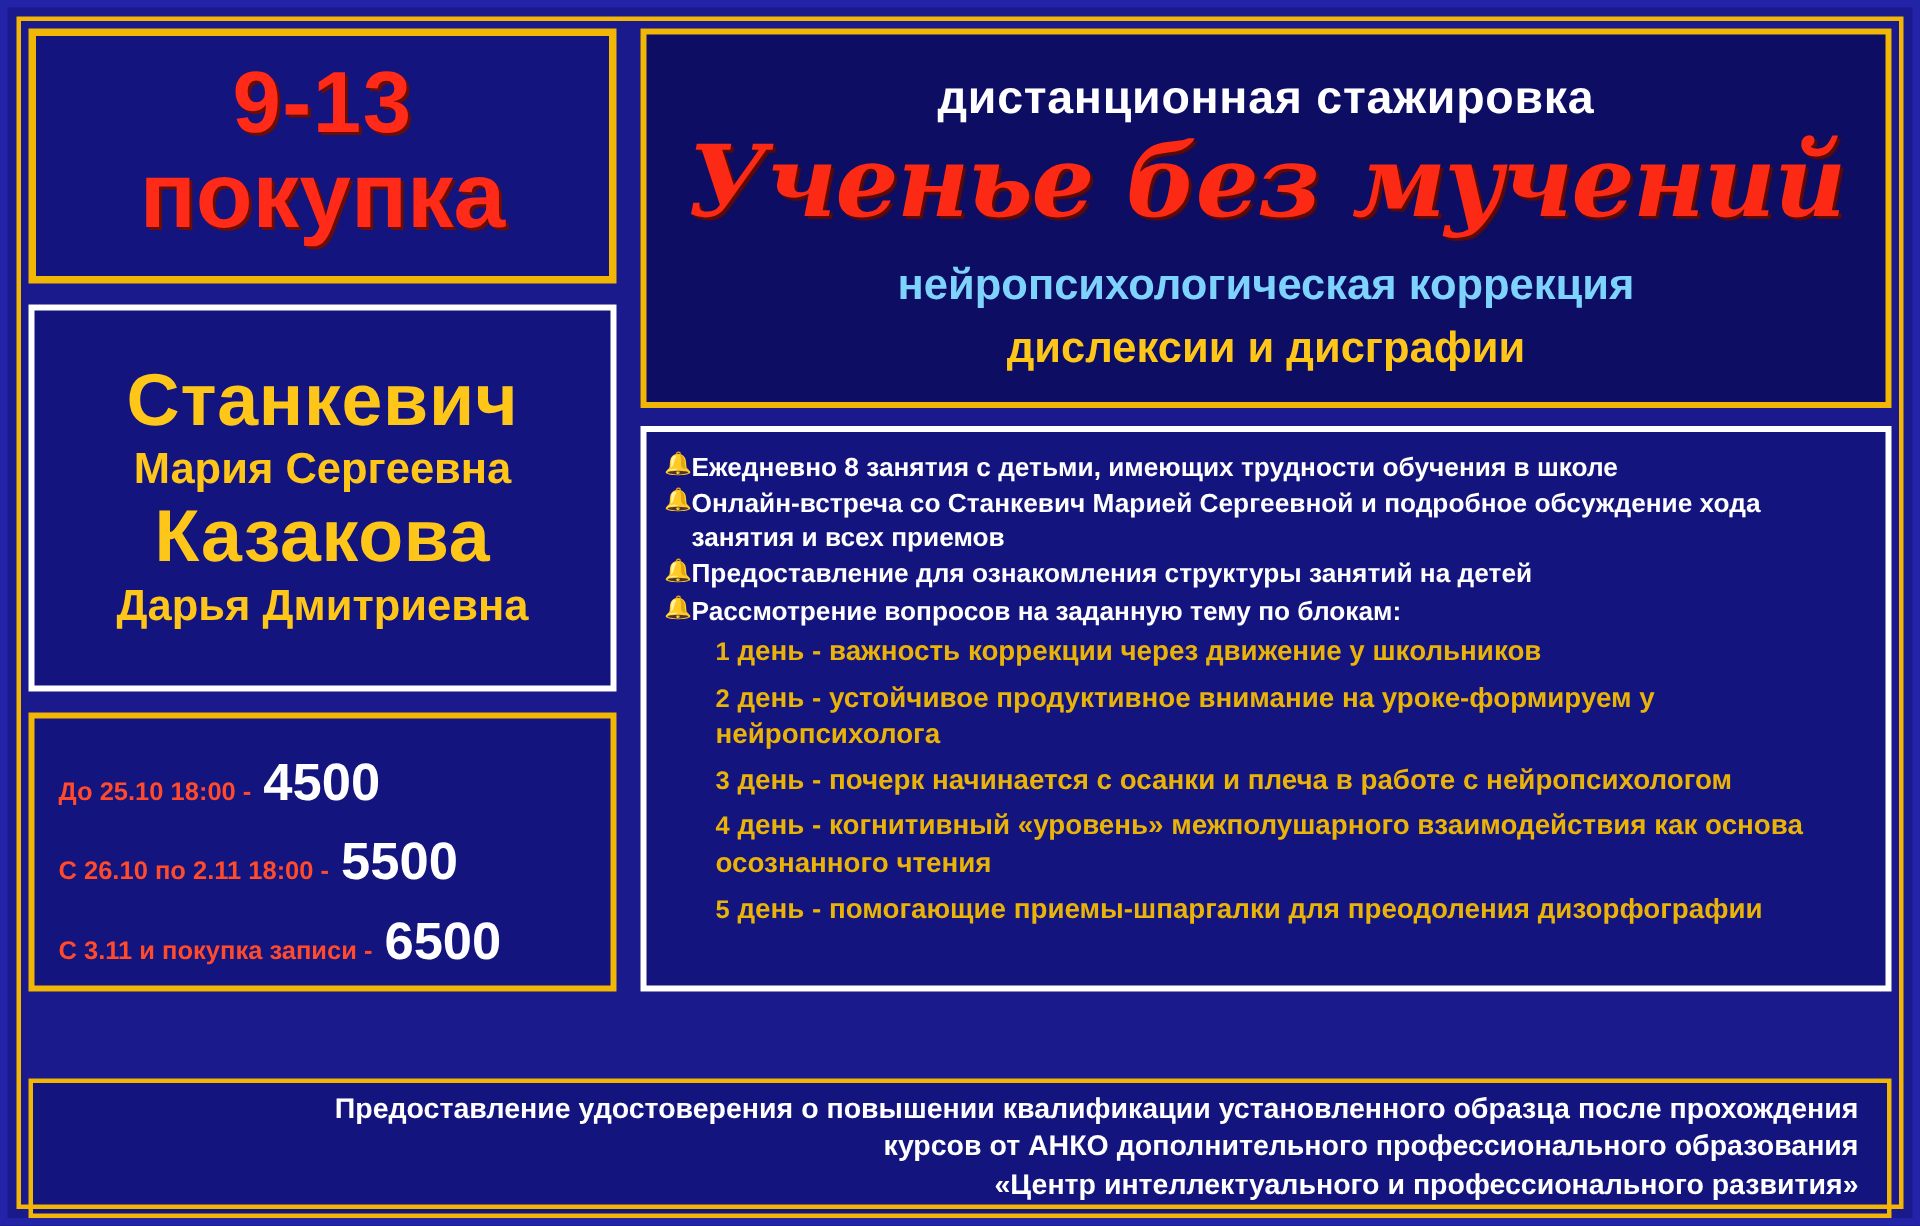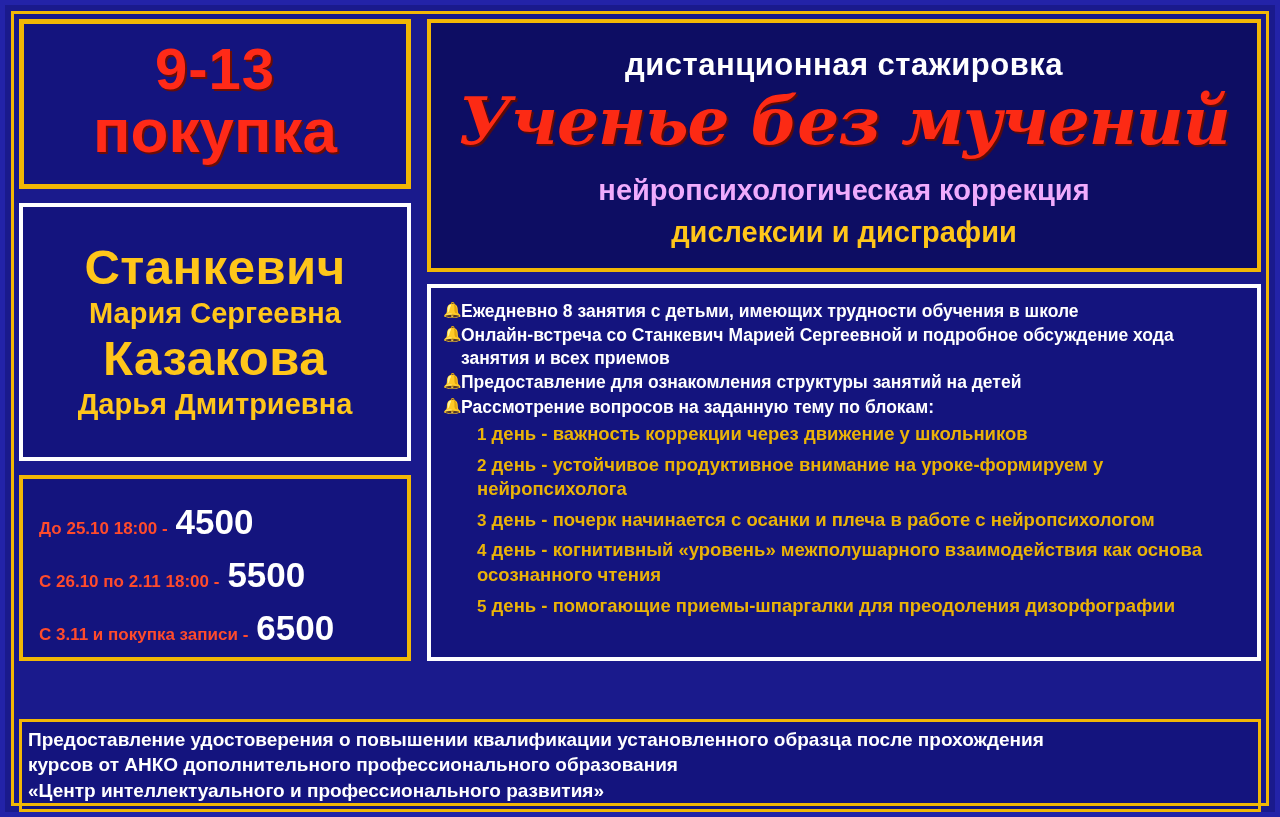--- a/index.html
+++ b/index.html
@@ -167,21 +167,21 @@
     font-family: "DejaVu Serif", serif;
     font-style: italic;
     font-weight: bold;
     font-size: 66px;
     line-height: 1.05;
     letter-spacing: -1px;
     text-shadow: 2px 2px 1px #5e0b04;
     margin: 2px 0 16px 0;
   }
   .hdr-sub1 {
-    color: #f0abfc;
+    color: #7dd3fc;
     font-size: 29px;
     font-weight: bold;
     line-height: 1.25;
   }
   .hdr-sub2 {
     color: #ffc61a;
     font-size: 29px;
     font-weight: bold;
     line-height: 1.25;
     margin-top: 6px;
@@ -233,23 +233,23 @@
 
   
   .footer-box {
     margin-top: 14px;
     border: 3px solid #f2b705;
     background: #14147e;
     flex: 1;
     box-sizing: border-box;
     display: flex;
     flex-direction: column;
-    align-items: flex-start;
-    justify-content: center;
-    padding: 6px 6px;
+    align-items: flex-end;
+    justify-content: center;
+    padding: 6px 19px;
     gap: 1px;
   }
   .footer-line {
     color: #ffffff;
     font-size: 19px;
     font-weight: bold;
     text-align: center;
     line-height: 1.28;
   }
 </style>

